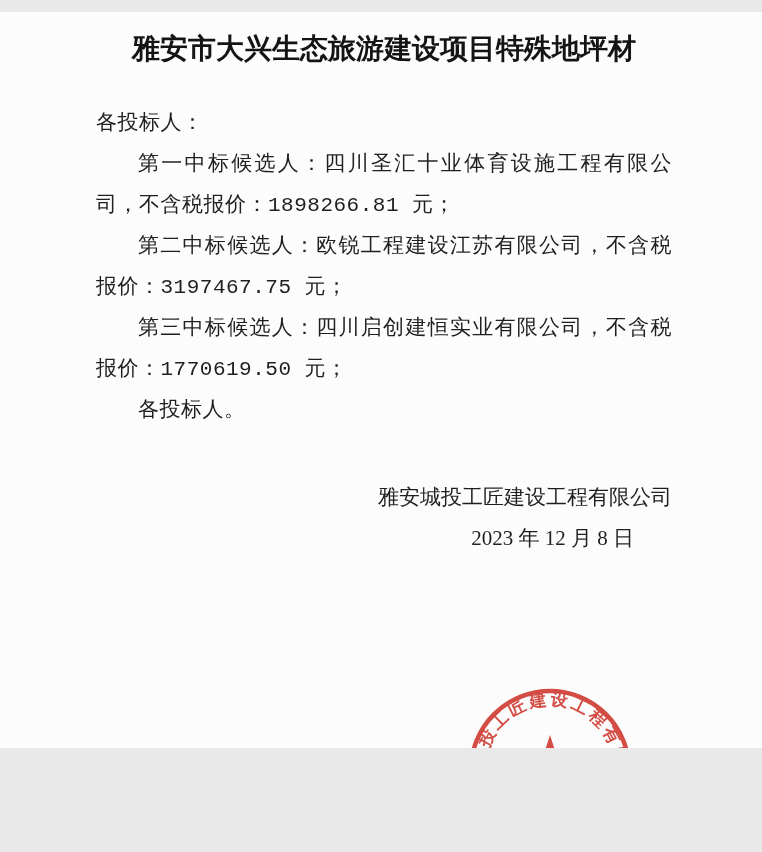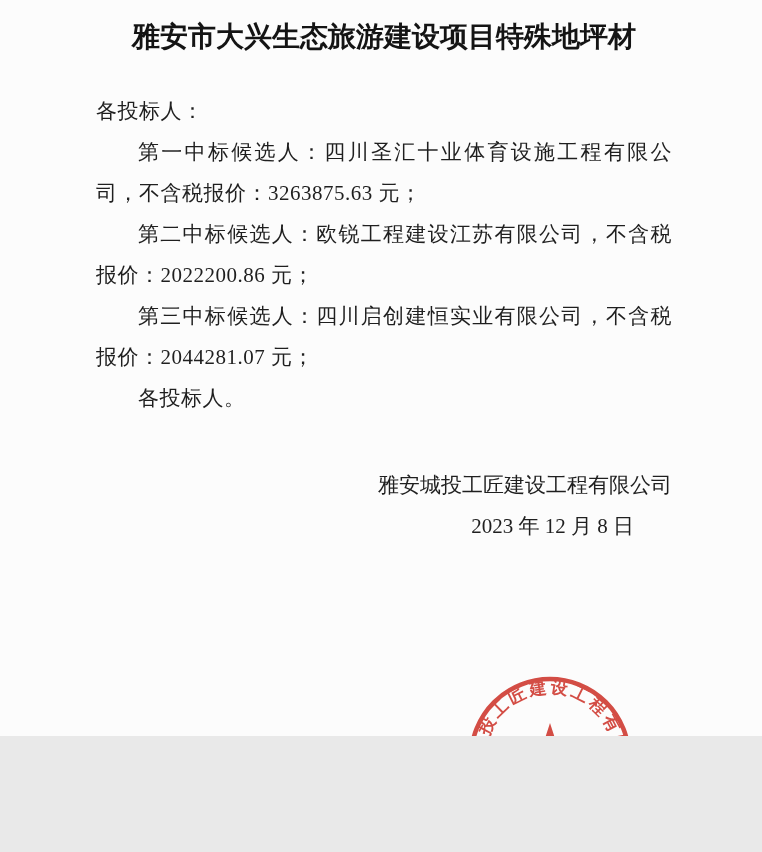--- a/index.html
+++ b/index.html
@@ -1,20 +1,20 @@
 <!DOCTYPE html>
 <html lang="zh"><head>
 <meta charset="utf-8">
 <style>
   html, body { margin: 0; padding: 0; background: #e9e9e9; }
   .page {
     position: relative;
     width: 762px;
     height: 736px;
-    margin: 0 auto;
+    margin: 12px auto;
     background: #fcfcfc;
     overflow: hidden;
     font-family: "Liberation Serif", "DejaVu Serif", serif;
     color: #1f1f1f;
   }
   .content {
     padding: 14px 90px 0 96px;
   }
   .doc-title {
     text-align: center;
@@ -22,20 +22,21 @@
     font-weight: 700;
     line-height: 45px;
     color: #141414;
   }
   .body-text {
     margin-top: 32px;
     font-size: 21px;
     line-height: 41px;
     text-align: justify;
     letter-spacing: 0.5px;
+    font-family: Liberation Mono, monospace;
   }
   .body-text p { margin: 0; }
   .body-text p.indent { text-indent: 2em; }
   .signature-block {
     margin-top: 46px;
     text-align: right;
     font-size: 21px;
     line-height: 41px;
   }
   .signature-block .sig-date { padding-right: 38px; }
@@ -59,23 +60,23 @@
 
 <div class="page">
   <div class="content">
 
     <div class="doc-title">
       <div>雅安市大兴生态旅游建设项目特殊地坪材</div>
     </div>
 
     <div class="body-text">
       <p>各投标人：</p>
-      <p class="indent">第一中标候选人：四川圣汇十业体育设施工程有限公司，不含税报价：3263875.63 元；</p>
-      <p class="indent">第二中标候选人：欧锐工程建设江苏有限公司，不含税报价：2022200.86 元；</p>
-      <p class="indent">第三中标候选人：四川启创建恒实业有限公司，不含税报价：2044281.07 元；</p>
+      <p class="indent">第一中标候选人：四川圣汇十业体育设施工程有限公司，不含税报价：1898266.81 元；</p>
+      <p class="indent">第二中标候选人：欧锐工程建设江苏有限公司，不含税报价：3197467.75 元；</p>
+      <p class="indent">第三中标候选人：四川启创建恒实业有限公司，不含税报价：1770619.50 元；</p>
       <p class="indent">各投标人。</p>
     </div>
 
     <div class="signature-block">
       <div class="sig-company">雅安城投工匠建设工程有限公司</div>
       <div class="sig-date">2023 年 12 月 8 日</div>
     </div>
 
   </div>
 

